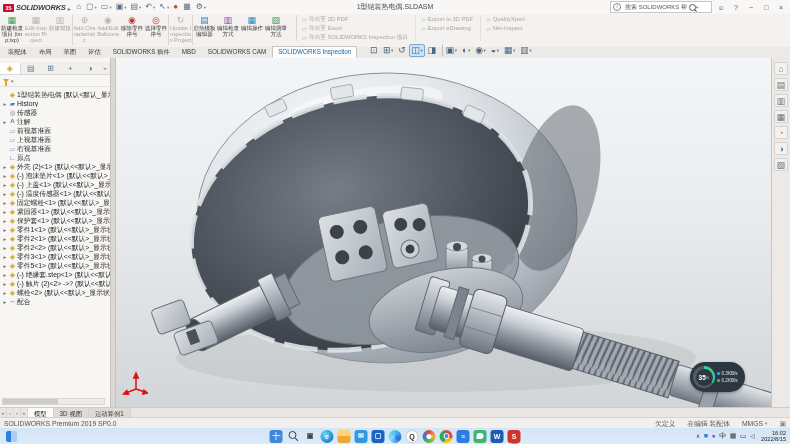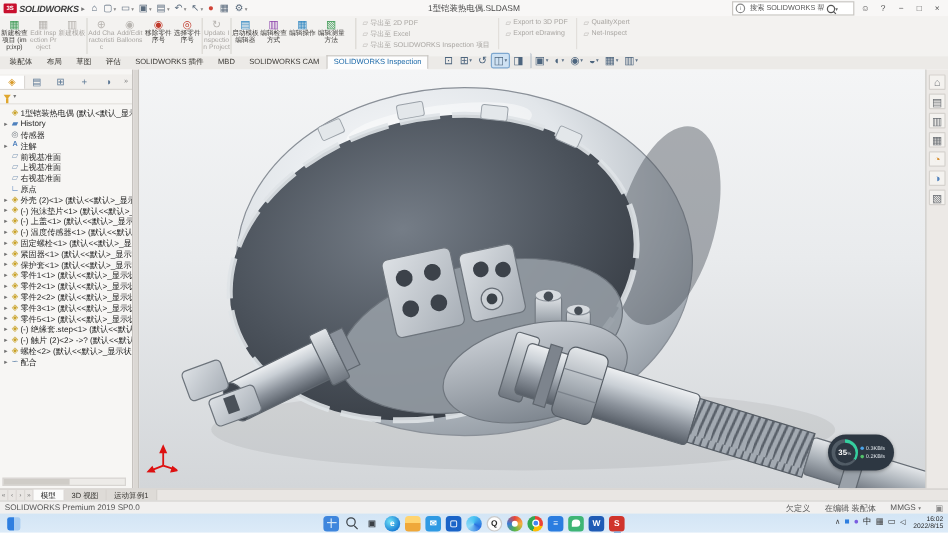--- a/index.html
+++ b/index.html
@@ -4,21 +4,21 @@
 <style>
   html,body{margin:0;padding:0;background:#fff;}
   body{width:790px;height:444px;position:relative;font-family:"Liberation Sans",sans-serif;overflow:hidden;
        -webkit-font-smoothing:antialiased;}
   .app{position:absolute;inset:0;}
   button{background:none;border:none;padding:0;margin:0;font:inherit;color:inherit;cursor:default;}
 
   
   .titlebar{position:absolute;top:0;left:0;right:0;height:14px;background:#f8f7f6;border-bottom:1px solid #e3e1de;
             display:flex;align-items:center;}
-  .logo{display:flex;align-items:flex-start;margin-left:3px;}
+  .logo{display:flex;align-items:flex-end;margin-left:3px;}
   .logomark{width:11px;height:8px;background:#c8102e;border-radius:1px;color:#fff;font-size:5px;font-weight:bold;
             display:flex;align-items:center;justify-content:center;}
   .logotext{font-size:7.5px;font-weight:bold;font-style:italic;color:#3a3a3a;margin-left:2px;letter-spacing:-0.2px;}
   .logocaret{font-size:6px;color:#777;margin:0 4px 0 2px;}
   .qa{display:flex;align-items:center;gap:1px;}
   .qab{display:flex;align-items:center;padding:0 1.5px;height:12px;}
   .qab .g{font-size:8px;color:#5a6b7d;line-height:10px;}
   .qab .c{font-size:4.5px;color:#888;margin-left:1px;}
   .wtitle{position:absolute;left:0;right:0;text-align:center;font-size:7px;color:#4a4a4a;pointer-events:none;}
   .tright{margin-left:auto;display:flex;align-items:center;gap:3px;padding-right:3px;}

